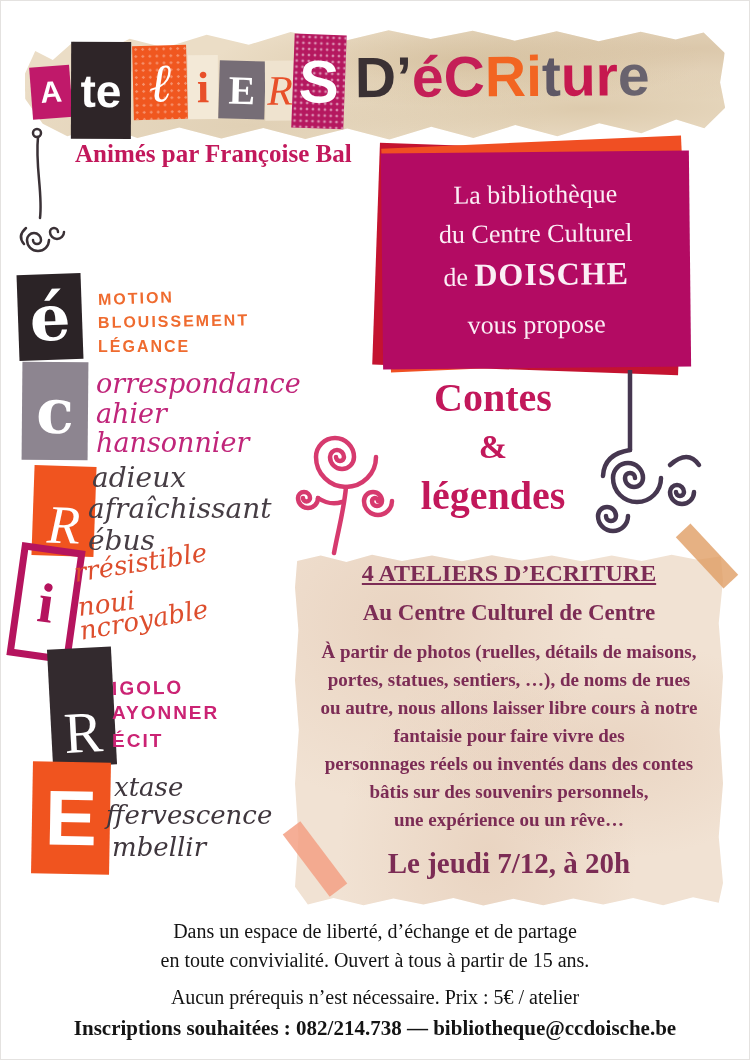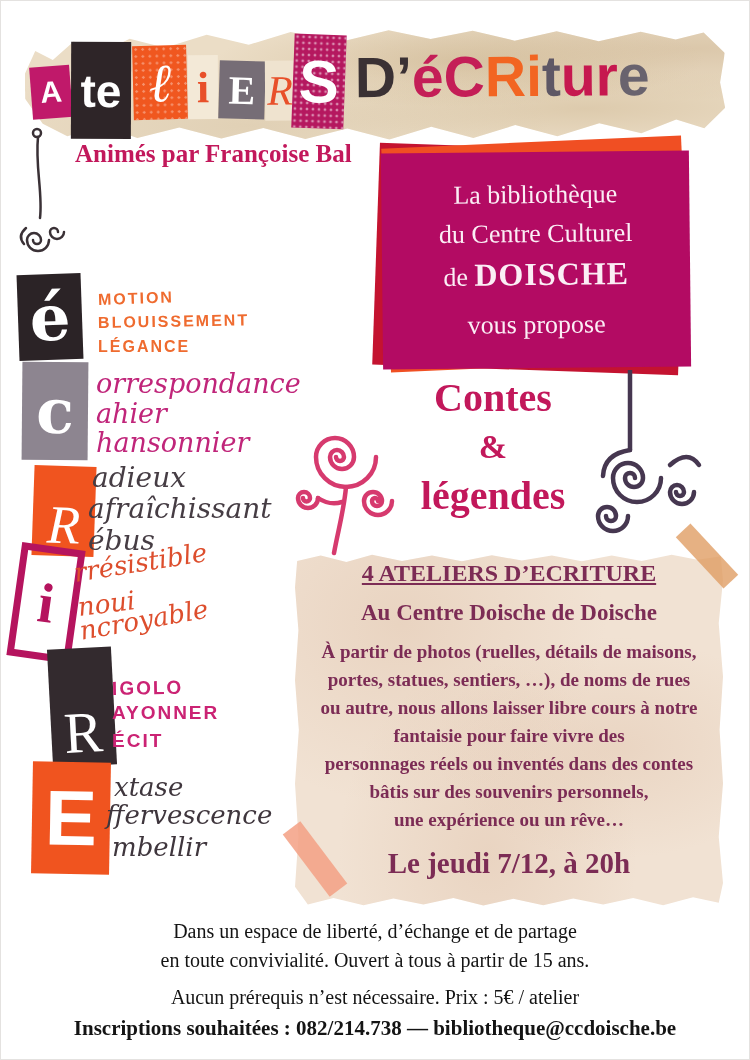--- a/index.html
+++ b/index.html
@@ -223,21 +223,21 @@
   <span class="hw hw-rd w43">ncroyable</span>
   <span class="hw hw-m2 w51">IGOLO</span>
   <span class="hw hw-m2 w52">AYONNER</span>
   <span class="hw hw-m2 w53">ÉCIT</span>
   <span class="hw hw-d2 w61">xtase</span>
   <span class="hw hw-d2 w62">ffervescence</span>
   <span class="hw hw-d2 w63">mbellir</span>
 
   <div class="infobox">
     <div class="head">4 ATELIERS D’ECRITURE</div>
-    <div class="sub">Au Centre Doische de Doische</div>
+    <div class="sub">Au Centre Culturel de Centre</div>
     <div class="para">
       <div>À partir de photos (ruelles, détails de maisons,</div>
       <div>portes, statues, sentiers, …), de noms de rues</div>
       <div>ou autre, nous allons laisser libre cours à notre</div>
       <div>fantaisie pour faire vivre des</div>
       <div>personnages réels ou inventés dans des contes</div>
       <div>bâtis sur des souvenirs personnels,</div>
       <div>une expérience ou un rêve…</div>
     </div>
     <div class="date">Le jeudi 7/12, à 20h</div>

